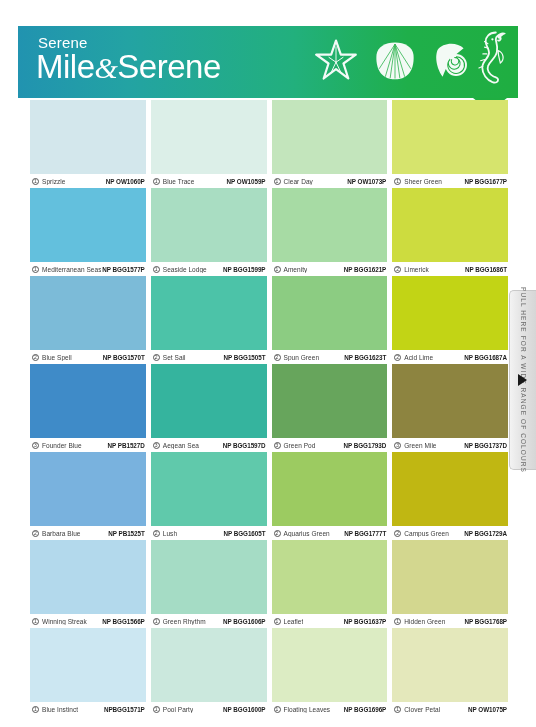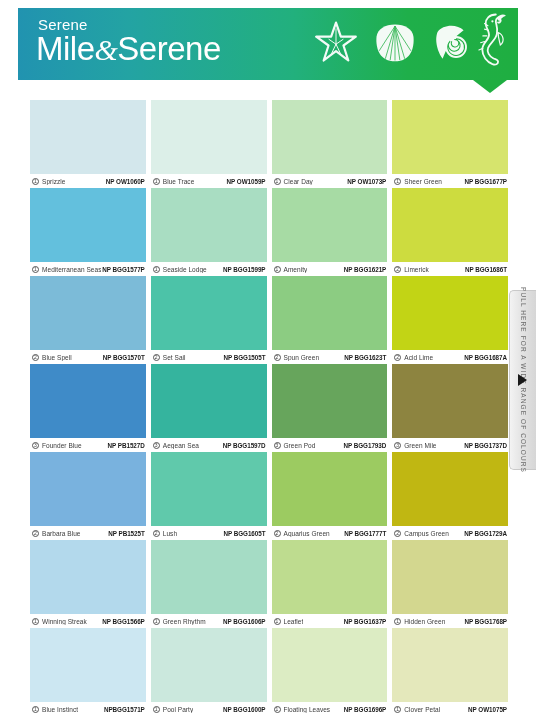--- a/index.html
+++ b/index.html
@@ -12,21 +12,21 @@
     background: #ffffff;
     font-family: "Liberation Sans", sans-serif;
     overflow: hidden;
     position: relative;
   }
 
   
   #header {
     position: absolute;
     left: 18px;
-    top: 8px;
+    top: 26px;
     width: 500px;
     height: 72px;
     background: linear-gradient(to right, #2193b0 0%, #23a3a3 22%, #22b07d 55%, #1faf4a 78%, #1fae41 100%);
     overflow: visible;
   }
   #header-inner {
     position: relative;
     width: 100%;
     height: 100%;
     overflow: hidden;

